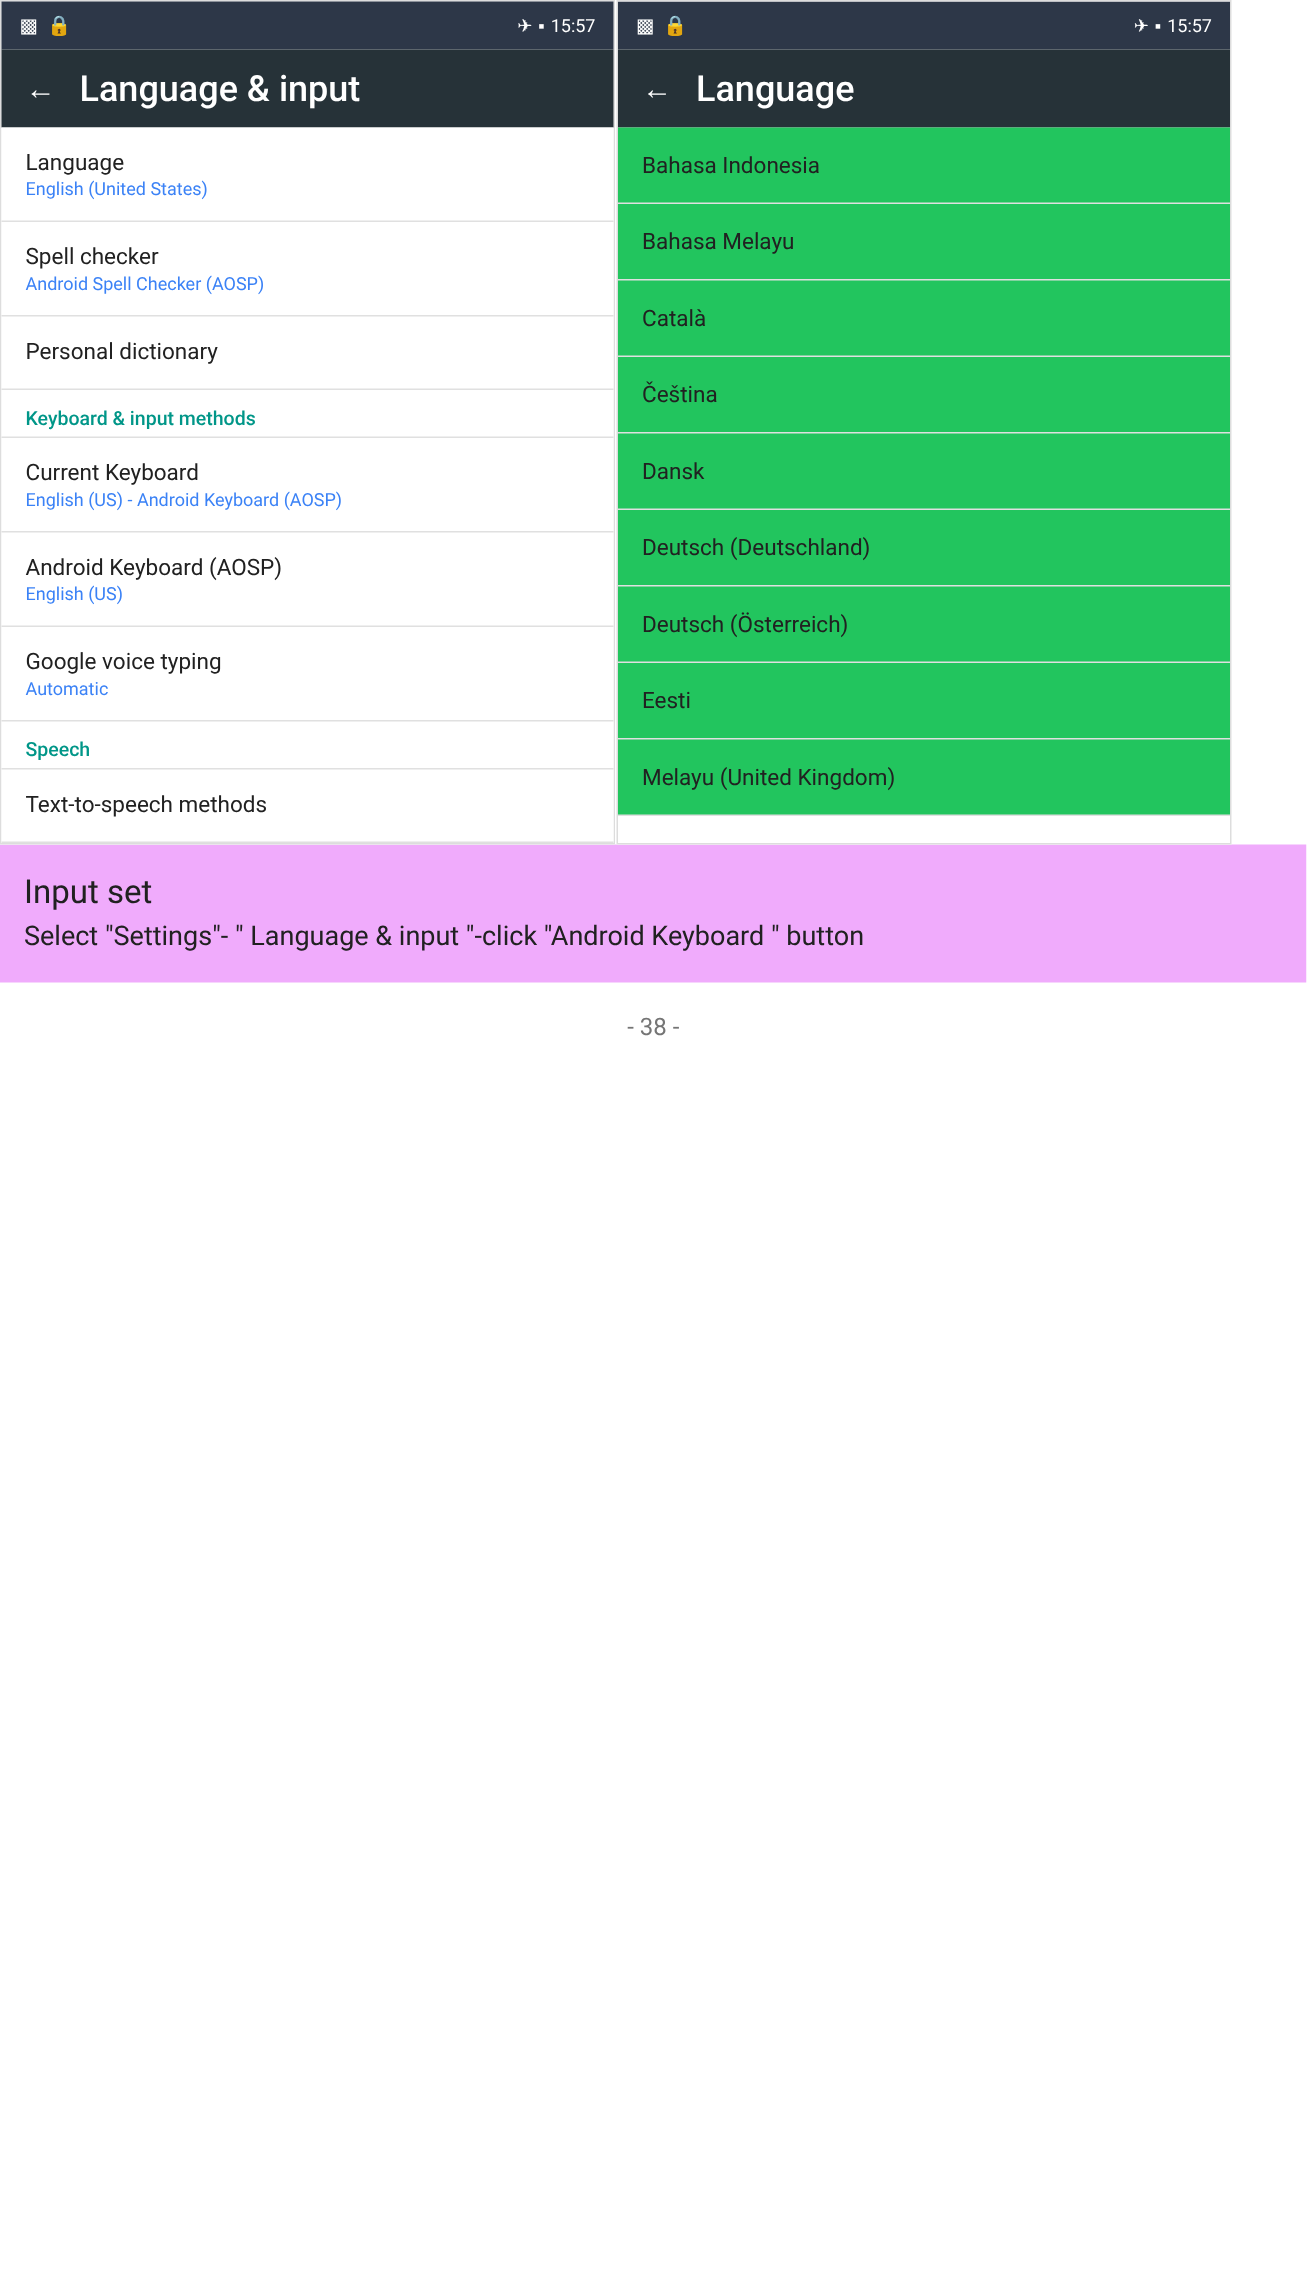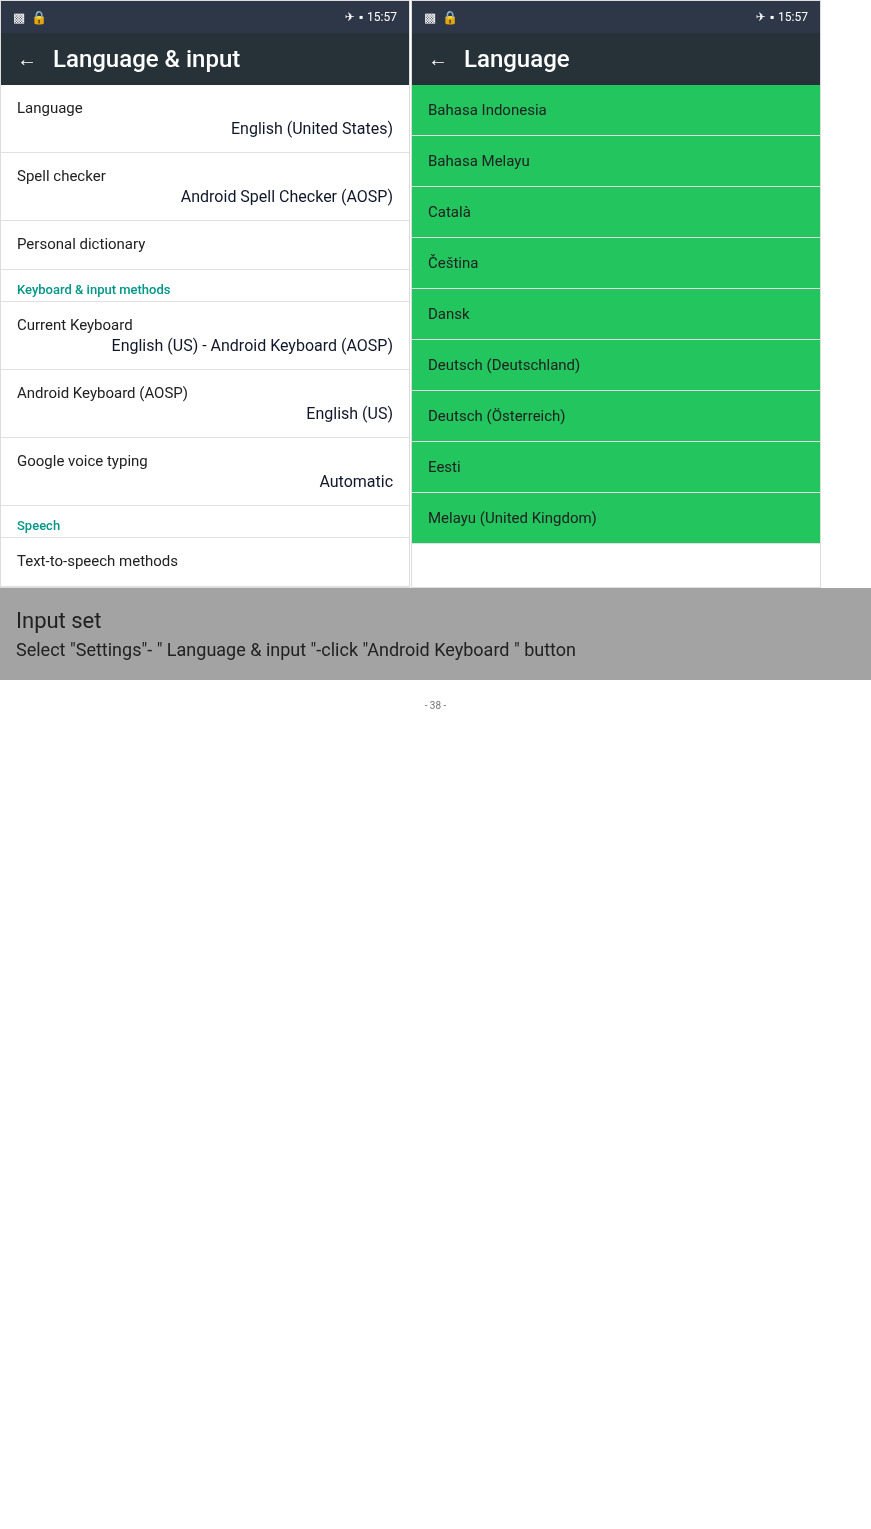--- a/index.html
+++ b/index.html
@@ -83,23 +83,22 @@
       cursor: pointer;
     }
 
     .settings-item-title {
       font-size: 15px;
       color: #212121;
       margin-bottom: 2px;
     }
 
     .settings-item-subtitle {
-      font-size: 16px;
-      color: #0f172a;
-      text-align: right;
+      font-size: 12px;
+      color: #3b82f6;
     }
 
     .settings-section-header {
       padding: 12px 16px 4px 16px;
       font-size: 13px;
       color: #009688;
       font-weight: 500;
       border-bottom: 1px solid #e0e0e0;
     }
 
@@ -122,37 +121,37 @@
       padding: 16px 16px;
       border-bottom: 1px solid #e0e0e0;
       cursor: pointer;
       font-size: 15px;
       color: #212121;
     }
 
     
     .instruction-area {
       padding: 20px 16px;
-      background: #a3a3a3;
+      background: #f0abfc;
     }
 
     .instruction-title {
       font-size: 22px;
       color: #212121;
       margin-bottom: 6px;
     }
 
     .instruction-text {
       font-size: 18px;
       color: #212121;
     }
 
     .page-number {
       text-align: center;
-      font-size: 10px;
+      font-size: 16px;
       color: #757575;
       padding: 20px;
     }
   </style>
 </head>
 <body>
 
 <div class="screens-container">
 
   <div class="phone-screen">

